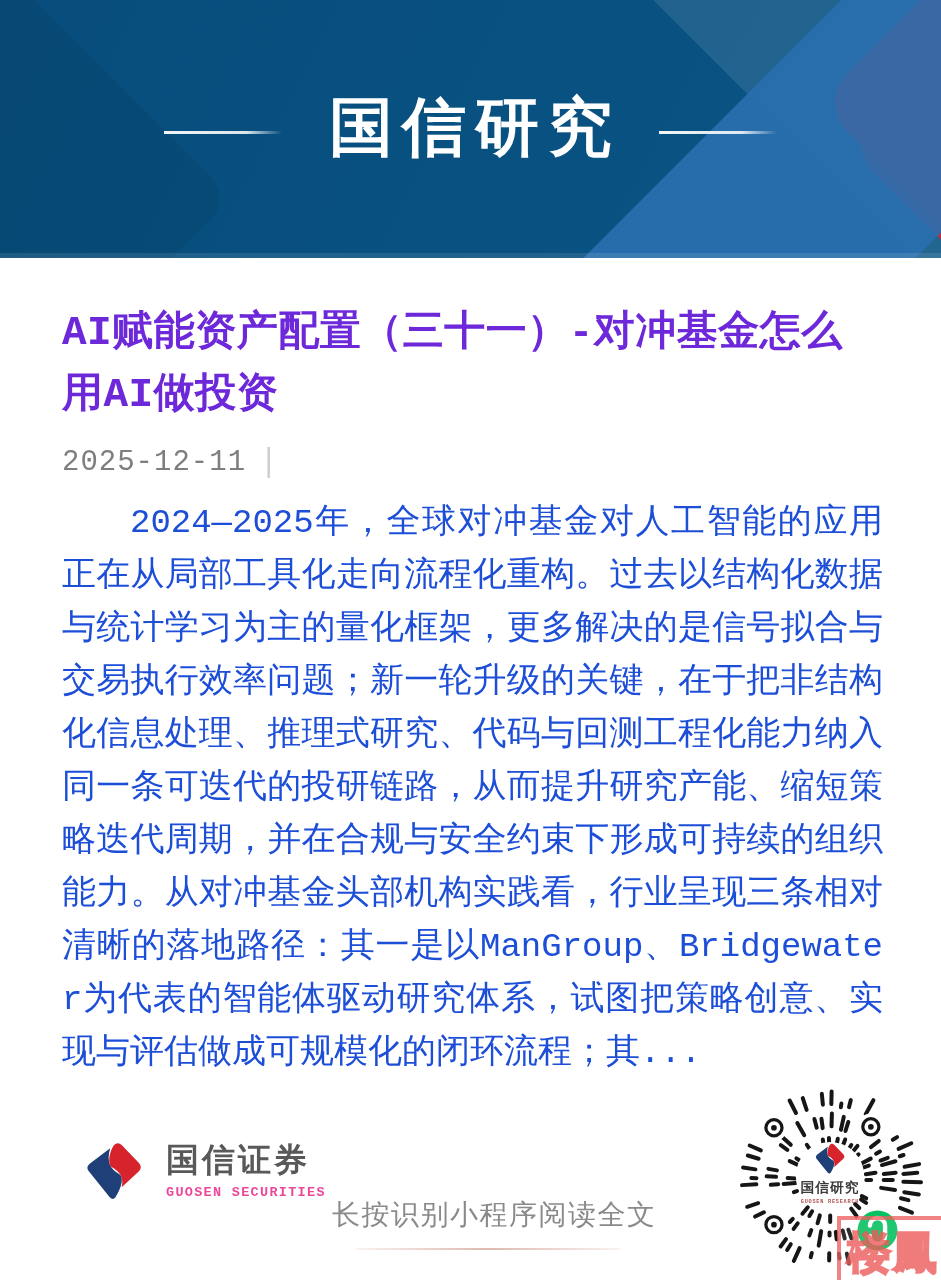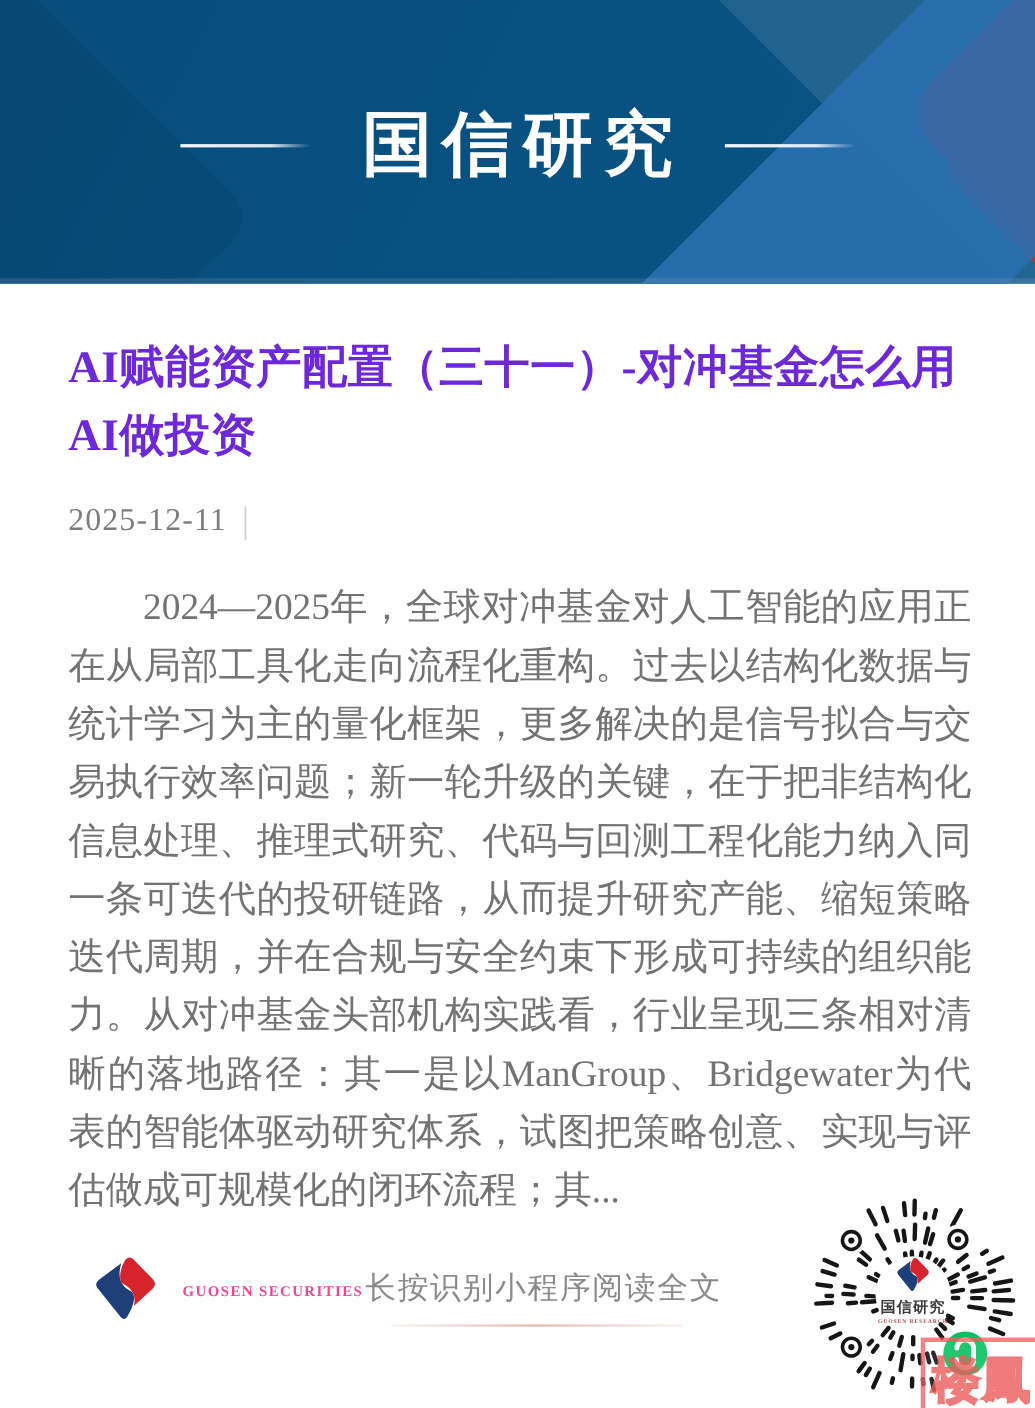--- a/index.html
+++ b/index.html
@@ -1,19 +1,19 @@
 <!DOCTYPE html>
 <html><head>
 <meta charset="utf-8">
 <style>
   html,body{margin:0;padding:0;background:#ffffff;}
   .page{
     position:relative;width:941px;height:1280px;margin:0 auto;
     background:#ffffff;overflow:hidden;
-    font-family:Liberation Serif, serif;
+    font-family:Liberation Mono, monospace;
   }
 
   
   .banner{
     position:relative;width:100%;height:258px;
     background:linear-gradient(118deg,#084d7c 0%,#085181 55%,#0a5586 100%);
     overflow:hidden;
   }
   .banner::after{
     content:"";position:absolute;left:0;right:0;bottom:0;height:5px;
@@ -52,34 +52,34 @@
   .banner-line.left{background:linear-gradient(to right,rgba(255,255,255,.95) 0%,rgba(255,255,255,.85) 70%,rgba(180,220,255,0) 100%);}
   .banner-line.right{background:linear-gradient(to right,rgba(255,255,255,.95) 0%,rgba(255,255,255,.85) 70%,rgba(180,220,255,0) 100%);}
 
   
   .content{position:absolute;left:62px;right:58px;top:258px;}
   .article-title{
     margin:44px 0 0 0;color:#6d28d9;font-size:41px;line-height:62px;
     font-weight:700;letter-spacing:.5px;
   }
   .meta{
-    margin-top:31px;color:#7e7e7e;font-size:29px;letter-spacing:1px;
+    margin-top:20px;color:#7e7e7e;font-size:29px;letter-spacing:1px;
     display:flex;align-items:flex-end;
   }
   .meta .sep{color:#cccccc;padding:0 14px;font-weight:300;transform:scaleY(1.15);}
   .excerpt{
-    margin:36px 0 0 0;color:#737373;font-size:34px;line-height:53px;
+    margin:18px 0 0 0;color:#1d4ed8;font-size:34px;line-height:53px;
     text-align:justify;text-indent:2em;word-break:break-all;
   }
 
   
   .brand{position:absolute;left:78px;top:1140px;display:flex;align-items:center;gap:16px;}
   .brand-cn{color:#595959;font-size:33px;font-weight:600;letter-spacing:3px;line-height:1.15;}
   .brand-en{color:#ec4899;font-size:13.5px;font-weight:700;letter-spacing:1.3px;margin-top:3px;}
-  .cta{position:absolute;left:332px;top:1152px;width:312px;text-align:left;}
+  .cta{position:absolute;left:332px;top:1196px;width:312px;text-align:left;}
   .cta-label{color:#8a8a8a;font-size:28px;letter-spacing:1.5px;white-space:nowrap;}
   .cta-underline{height:2px;width:264px;margin:14px auto 0 auto;
     background:linear-gradient(to right,rgba(214,166,152,.15),rgba(205,148,134,.65),rgba(214,166,152,.15));}
   .qr{position:absolute;left:735px;top:1085px;width:190px;height:190px;}
 
   
   .stamp{
     position:absolute;right:-8px;bottom:-16px;width:104px;height:72px;
     border:4px solid rgba(236,90,90,.75);
     display:flex;align-items:center;justify-content:center;
@@ -125,20 +125,21 @@
       <span class="sep">|</span>
     </div>
     <p class="excerpt">2024—2025年，全球对冲基金对人工智能的应用正在从局部工具化走向流程化重构。过去以结构化数据与统计学习为主的量化框架，更多解决的是信号拟合与交易执行效率问题；新一轮升级的关键，在于把非结构化信息处理、推理式研究、代码与回测工程化能力纳入同一条可迭代的投研链路，从而提升研究产能、缩短策略迭代周期，并在合规与安全约束下形成可持续的组织能力。从对冲基金头部机构实践看，行业呈现三条相对清晰的落地路径：其一是以ManGroup、Bridgewater为代表的智能体驱动研究体系，试图把策略创意、实现与评估做成可规模化的闭环流程；其...</p>
   </main>
 
   <div class="brand">
     <svg width="72" height="64" viewBox="0 0 100 100">
         <use href="#gmark"></use>
       </svg>
     <div>
+      <div class="brand-cn">国信证券</div>
       <div class="brand-en">GUOSEN SECURITIES</div>
     </div>
   </div>
 
   <div class="cta">
     <div class="cta-label">长按识别小程序阅读全文</div>
     <div class="cta-underline"></div>
   </div>
 
   <div class="qr">

